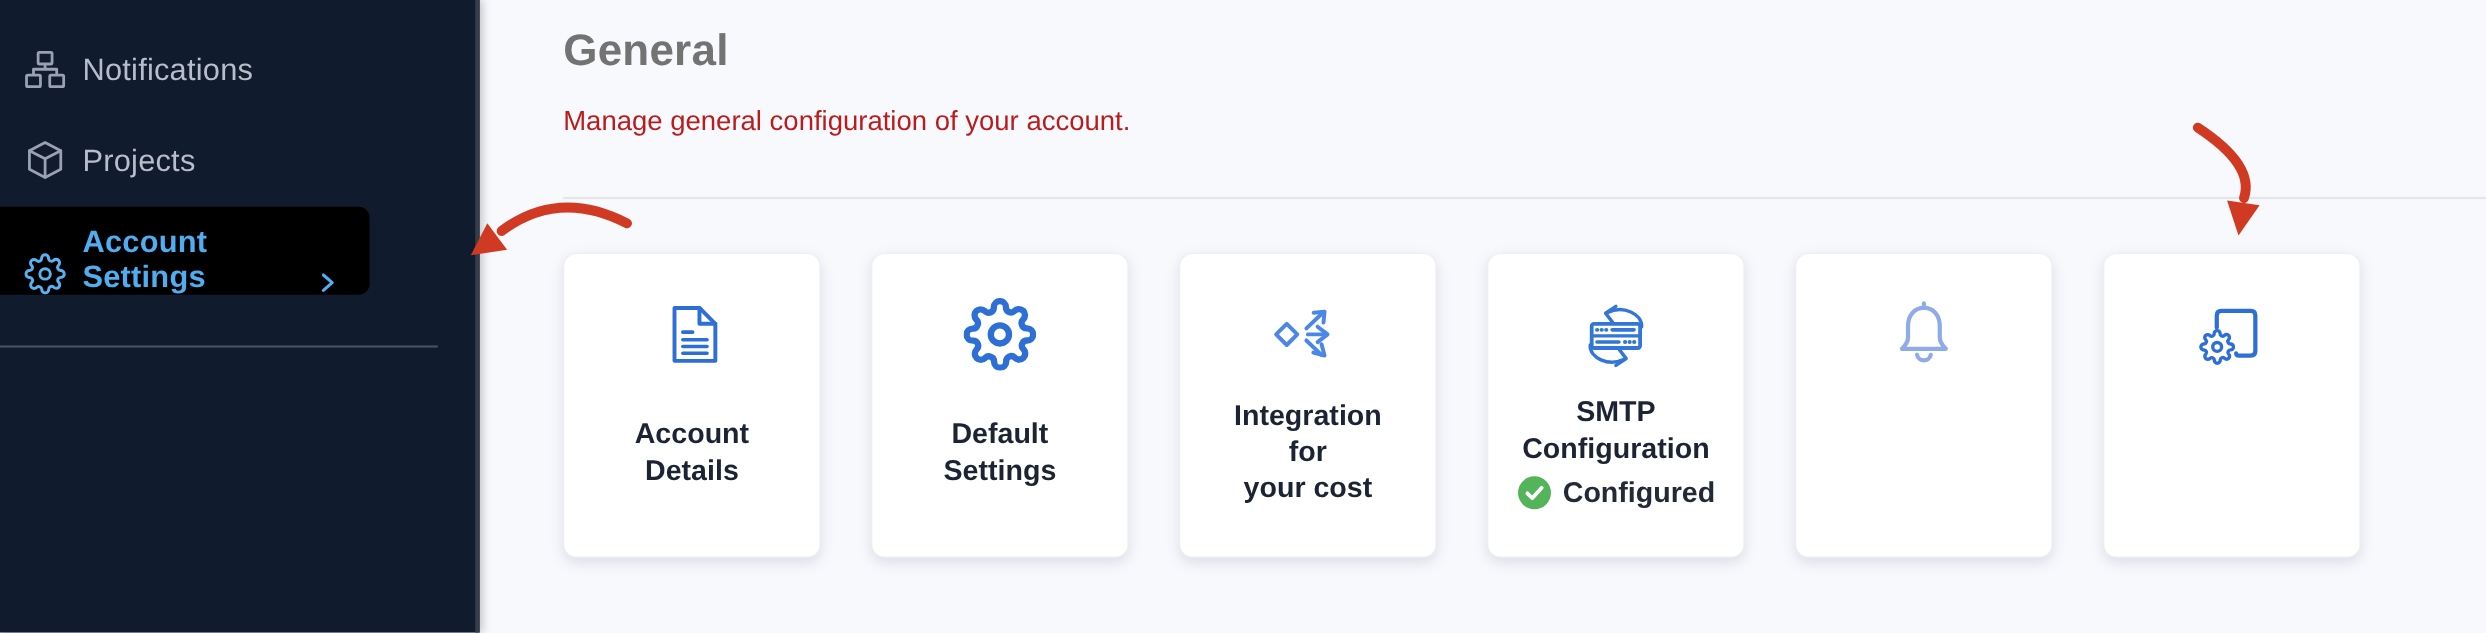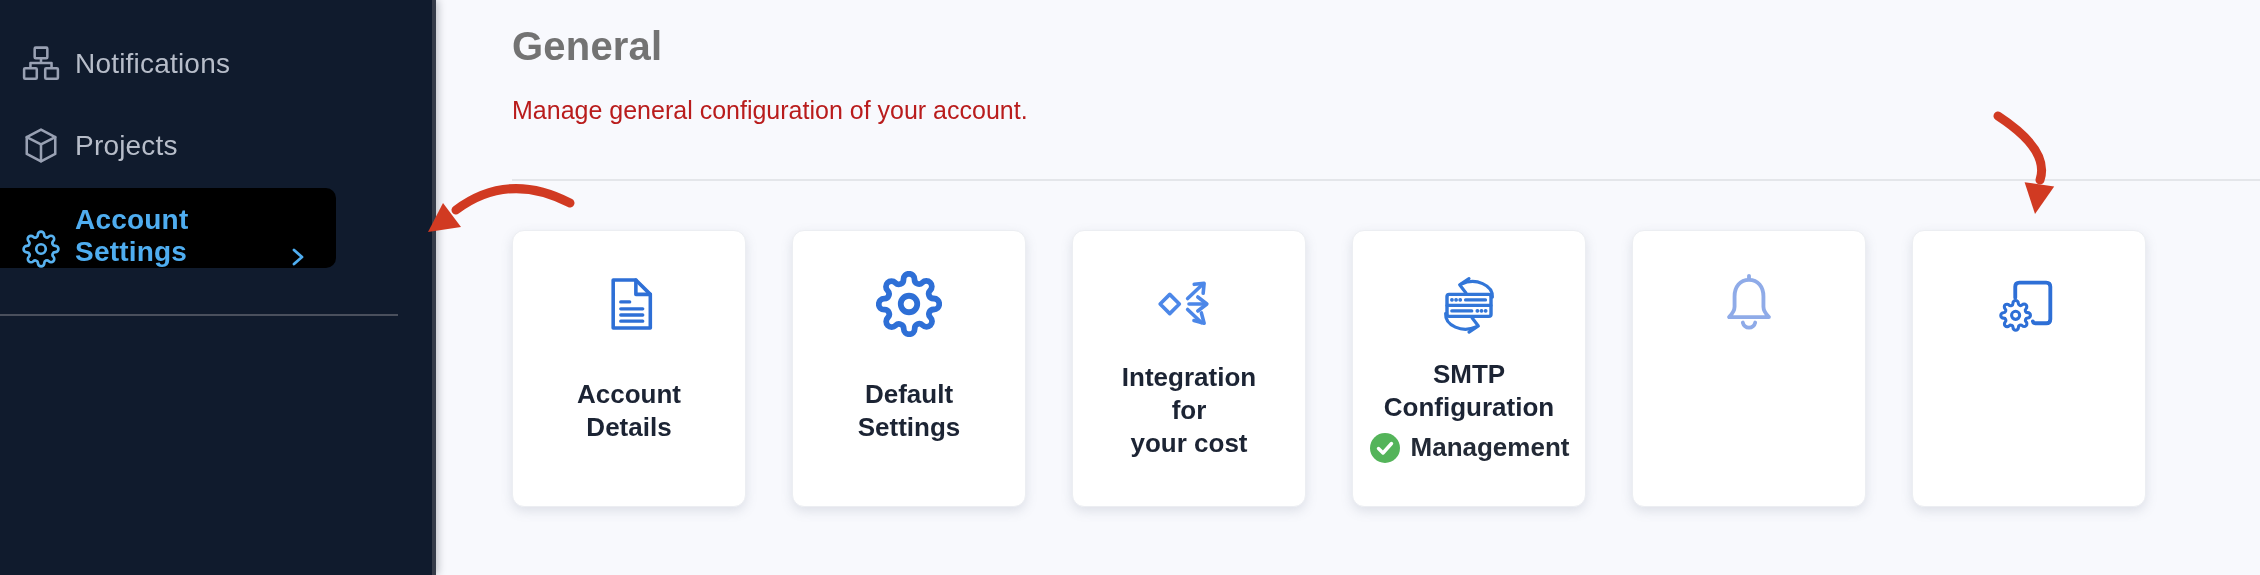--- a/index.html
+++ b/index.html
@@ -211,21 +211,21 @@
     <div class="card-body">
       <div class="card-title">SMTP
 Configuration</div>
       <div class="badge">
         <span style="display:flex;">
           <svg width="32" height="32" viewBox="0 0 32 32">
             <circle cx="16" cy="16" r="15" fill="#54b45a"></circle>
             <path d="M9.5 16.5 L14 21 L22.5 11.5" fill="none" stroke="#ffffff" stroke-width="3.4" stroke-linecap="round" stroke-linejoin="round"></path>
           </svg>
         </span>
-        <span>Management</span>
+        <span>Configured</span>
       </div>
     </div>
   </div>
 
   <div class="card">
     <div class="card-icon">
       <svg width="66" height="66" viewBox="0 0 48 48" fill="none" stroke="#8fabe8" stroke-width="2.8" stroke-linejoin="round" stroke-linecap="round">
         <path d="M24 6.5 C17.5 6.5 13.5 11.5 13.5 18.5 V26 C13.5 29.5 11.5 31.5 9.5 33.5 H38.5 C36.5 31.5 34.5 29.5 34.5 26 V18.5 C34.5 11.5 30.5 6.5 24 6.5 Z"></path>
         <path d="M24 6 V3.5"></path>
         <path d="M19.5 37.5 A4.6 4.6 0 0 0 28.5 37.5"></path>

